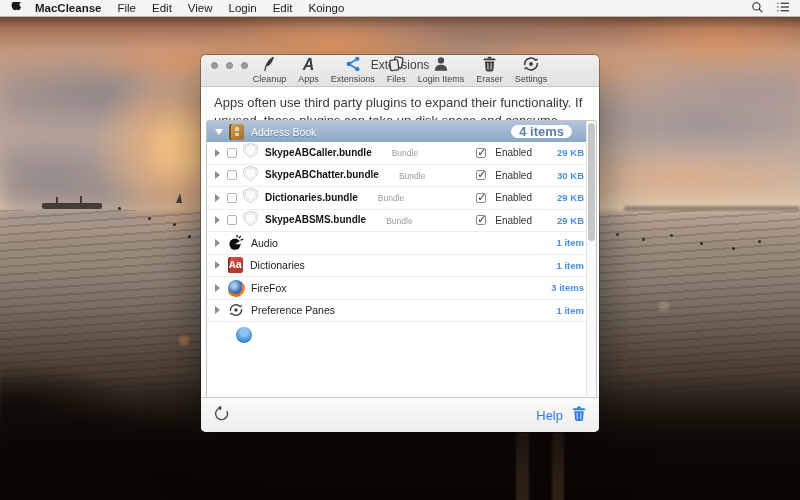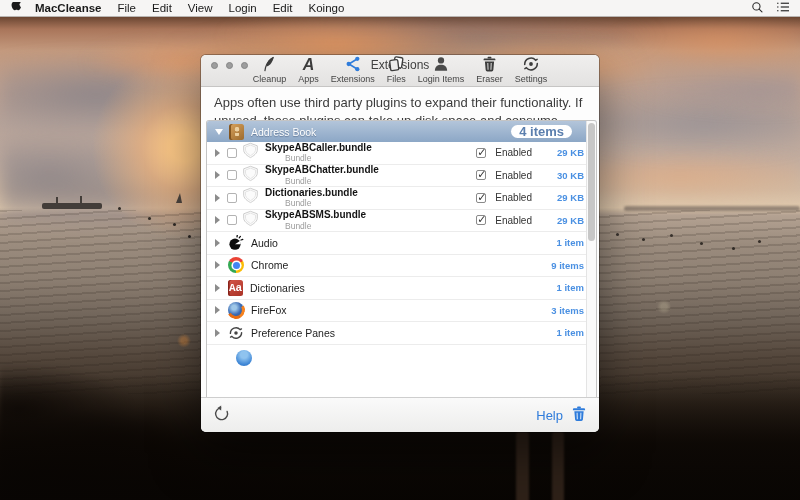--- a/index.html
+++ b/index.html
@@ -107,21 +107,21 @@
   .badge { margin-left:auto; margin-right:11px; background:#fff; color:#5b7fae; font-size:13px; font-weight:bold;
       padding:1.5px 8px; border-radius:9px; line-height:10px; }
 
   .brow { height:22.5px; flex:none; display:flex; align-items:center; padding:0 12px 0 8px;
       border-bottom:1px solid #ececec; background:#fff; }
   .cbox { width:10px; height:10px; border:1px solid #b3b3b3; border-radius:2px; background:#fff;
       margin:0 5px 0 3px; flex:none; position:relative; }
   .cbox.checked { border-color:#8a8a8a; }
   .cbox.checked::after { content:"✓"; position:absolute; left:0px; top:-3px; font-size:11px; color:#333; }
   .shield { margin-right:6px; flex:none; }
-  .bnames { display:flex; flex-direction:column; justify-content:center; line-height:1; }
+  .bnames { display:flex; justify-content:center; line-height:1; }
   .bname { font-size:10px; font-weight:bold; color:#141414; }
   .bsub { font-size:8.5px; color:#9b9b9b; margin-top:1.5px;padding-left:20px; }
   .bspacer { flex:1; }
   .enlabel { font-size:10px; color:#333; margin-left:4px; }
   .bsize { width:52px; text-align:right; font-size:9.5px; font-weight:bold; color:#4a90e2; }
 
   .crow { height:22.5px; flex:none; display:flex; align-items:center; padding:0 12px 0 8px;
       border-bottom:1px solid #ececec; background:#fff; }
   .cicon { width:16px; height:16px; margin:0 7px 0 4px; flex:none; position:relative; }
   .cname { font-size:10.5px; color:#1d1d1d; }
@@ -377,28 +377,20 @@
                 <line x1="13" y1="5" x2="14.8" y2="4.4"></line>
                 <line x1="9" y1="1.8" x2="9.3" y2="0.2"></line>
               </g>
             </svg>
         </span>
         <span class="cname">Audio</span>
         <span class="ccount">1 item</span>
       </div>
       <div class="crow">
         <span class="tri-right"></span>
-        <span class="cicon icon-chrome">
-            <span class="chrome-core"></span>
-          </span>
-        <span class="cname">Chrome</span>
-        <span class="ccount">9 items</span>
-      </div>
-      <div class="crow">
-        <span class="tri-right"></span>
         <span class="cicon icon-dict">Aa</span>
         <span class="cname">Dictionaries</span>
         <span class="ccount">1 item</span>
       </div>
       <div class="crow">
         <span class="tri-right"></span>
         <span class="cicon icon-ff">
             <span class="ff-arc"></span>
           </span>
         <span class="cname">FireFox</span>

